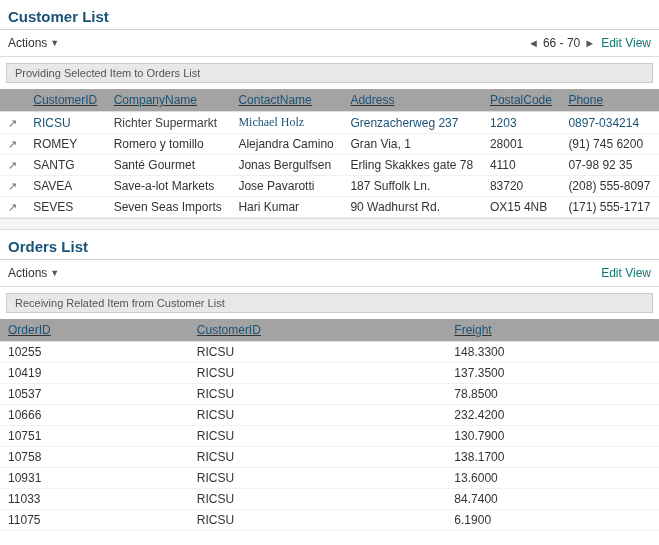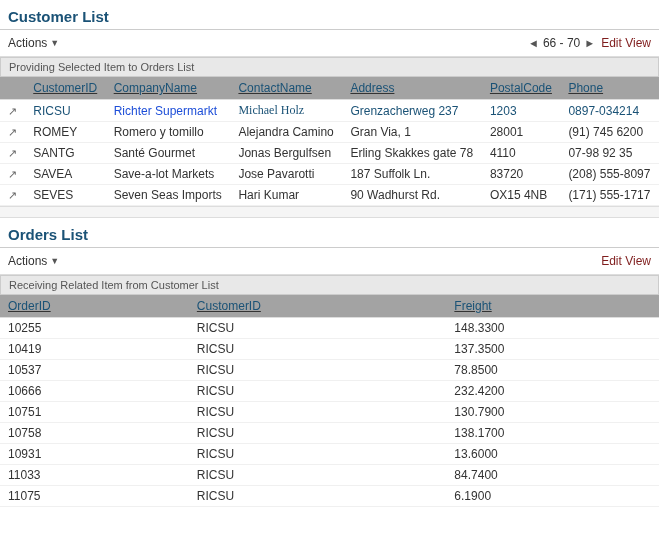--- a/index.html
+++ b/index.html
@@ -59,33 +59,33 @@
       color: #333;
     }
 
     .nav-arrow {
       color: #555;
       cursor: pointer;
       font-size: 11px;
     }
 
     .edit-view-link {
-      color: #7f1d1d;
+      color: #0f766e;
       text-decoration: none;
       cursor: pointer;
       font-size: 12px;
     }
 
     .info-bar {
       background: #e8e8e8;
       border: 1px solid #ccc;
       padding: 3px 8px;
       font-size: 11px;
       color: #555;
-      margin: 0;
+      margin: 6px;
     }
 
     table {
       width: 100%;
       border-collapse: collapse;
       font-size: 12px;
     }
 
     thead tr {
       background: #a3a3a3;
@@ -162,21 +162,21 @@
         <th>ContactName</th>
         <th>Address</th>
         <th>PostalCode</th>
         <th>Phone</th>
       </tr>
     </thead>
     <tbody id="customer-tbody">
     <tr class="selected-row">
           <td><span style="font-size: 11px; color: rgb(102, 102, 102);">↗</span></td>
           <td style="color: rgb(26, 82, 118);">RICSU</td>
-          <td style="color: #1d4ed8;">Richter Supermarkt</td>
+          <td style="color: #404040;">Richter Supermarkt</td>
           <td style="color: rgb(26, 82, 118); font-family: Liberation Serif, serif;">Michael Holz</td>
           <td style="color: rgb(26, 82, 118);">Grenzacherweg 237</td>
           <td style="color: rgb(26, 82, 118);">1203</td>
           <td style="color: rgb(26, 82, 118);">0897-034214</td>
         </tr>
         <tr>
           <td><span style="font-size: 11px; color: rgb(102, 102, 102);">↗</span></td>
           <td>ROMEY</td>
           <td>Romero y tomillo</td>
           <td>Alejandra Camino</td>

